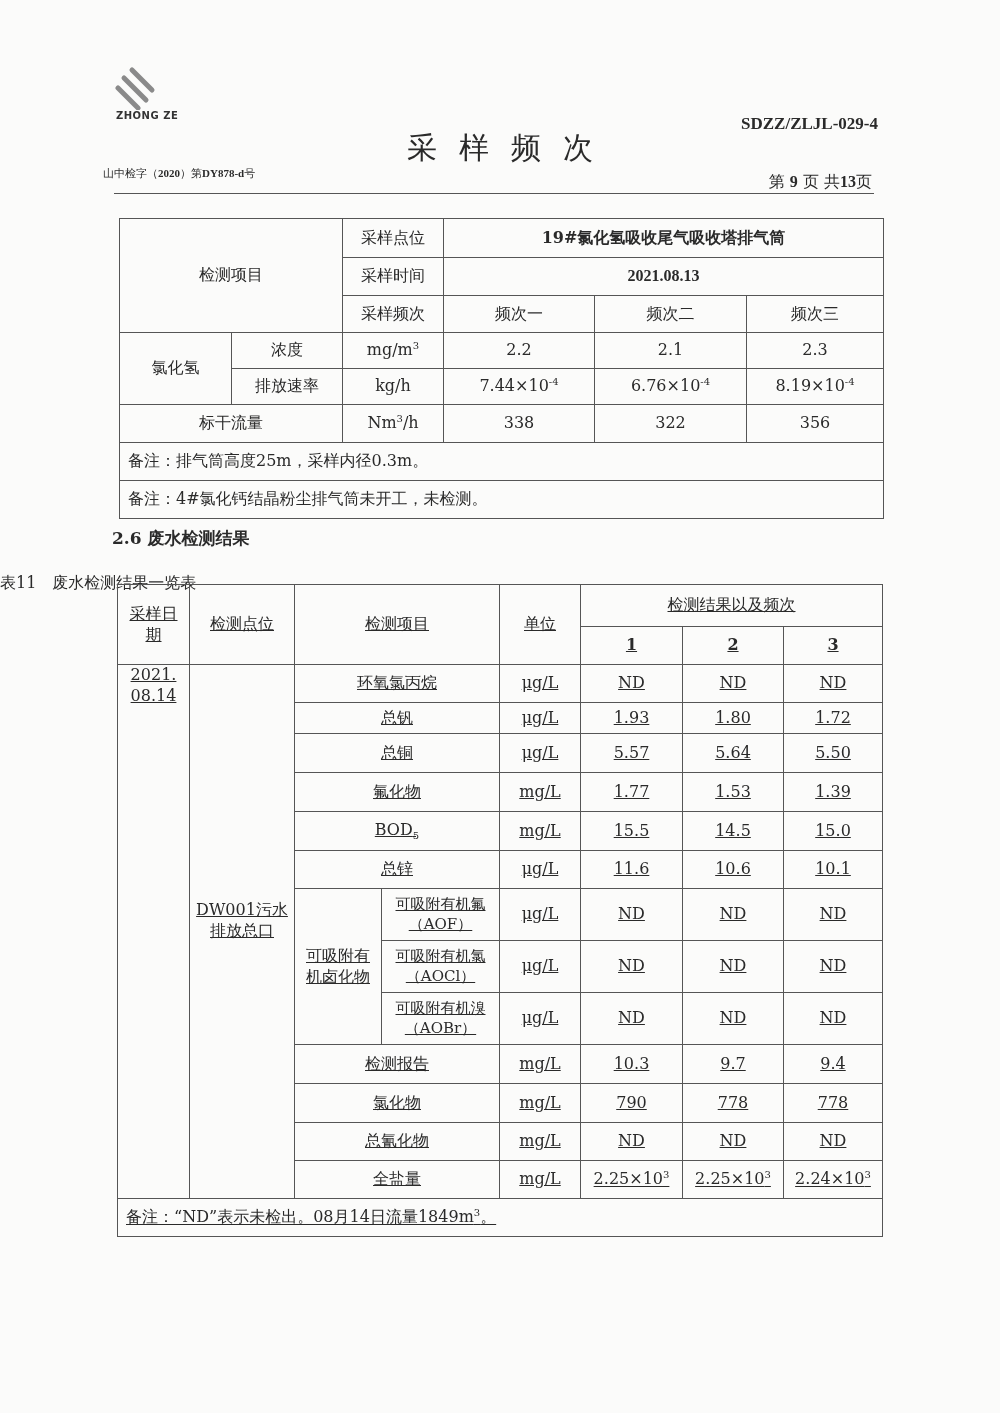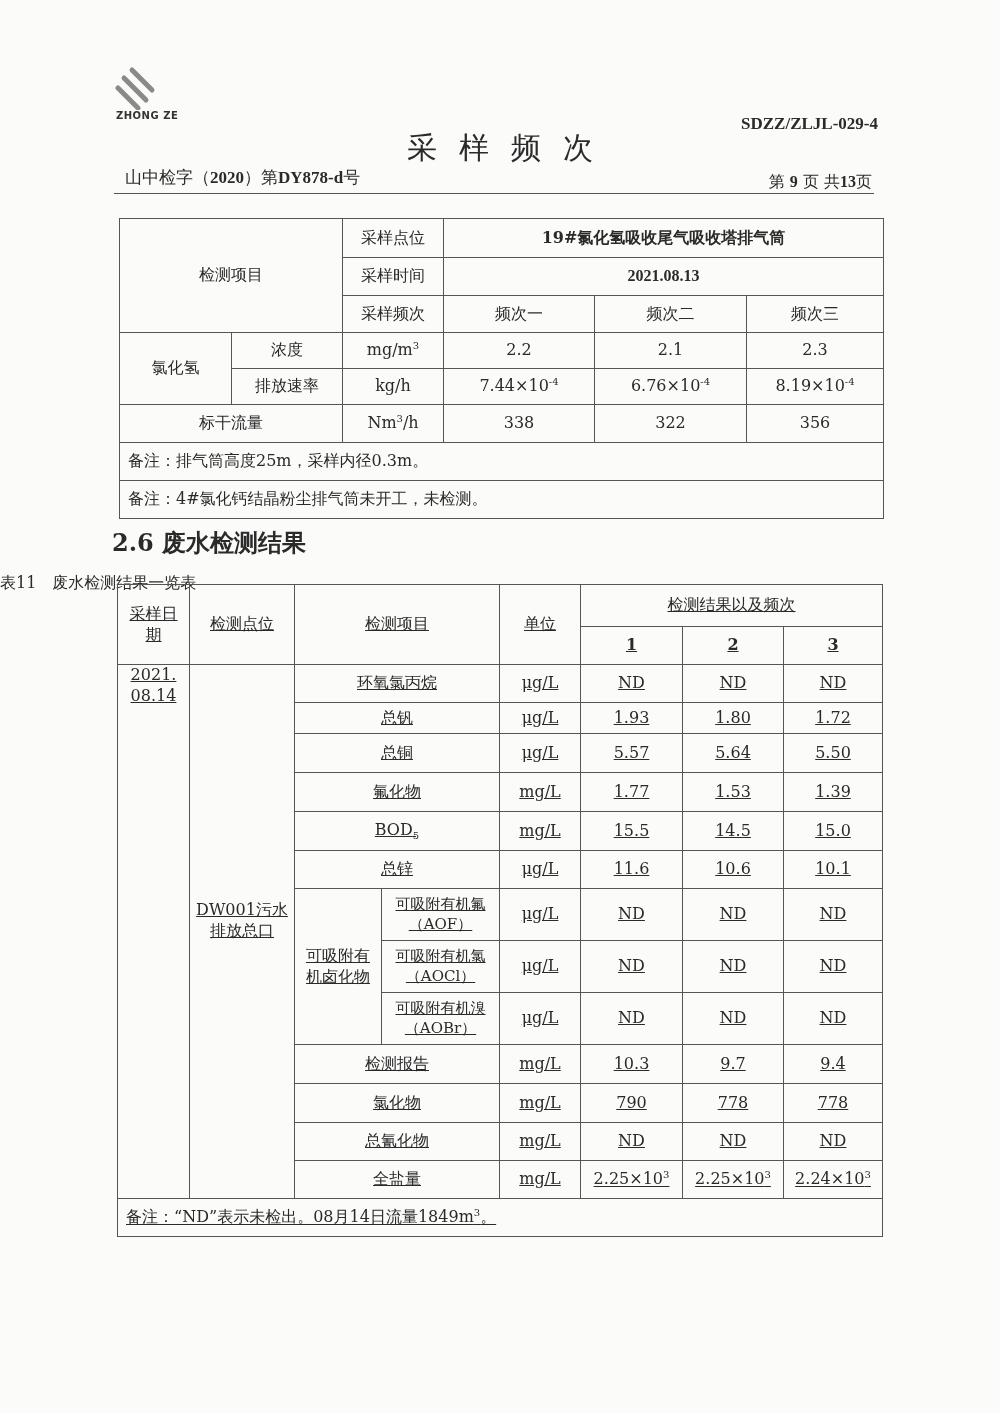--- a/index.html
+++ b/index.html
@@ -6,30 +6,30 @@
   body {
     width: 1000px; height: 1413px; background: #fbfbfa; position: relative;
     font-family: "DejaVu Serif", "Liberation Serif", serif; color: #2a2a2a;
     overflow: hidden;
   }
   .abs { position: absolute; }
   .logo { left: 108px; top: 66px; width: 80px; height: 60px; }
   .logo-text { position: absolute; left: 8px; top: 44px; font-family: "DejaVu Sans", sans-serif; font-weight: bold; font-size: 10px; color: #333; letter-spacing: 0.5px; }
   .doc-code { right: 122px; top: 114px; font-family: "Liberation Serif", serif; font-weight: bold; font-size: 17px; }
   .title { left: 0; width: 1000px; top: 128px; text-align: center; font-size: 30px; letter-spacing: 22px; text-indent: 22px; }
-  .ref { left: 125px; top: 166px; font-size: 17px; }
+  .ref { left: 103px; top: 166px; font-size: 11px; }
   .ref b, .page b { font-family: "Liberation Serif", serif; }
   .page { right: 128px; top: 172px; font-size: 16px; }
   .rule { left: 114px; top: 193px; width: 760px; height: 0; border-top: 1.5px solid #555; }
   table { border-collapse: collapse; position: absolute; table-layout: fixed; }
   td { border: 1.3px solid #555; text-align: center; vertical-align: middle; font-size: 16px; padding: 0; line-height: 1.3; }
   td.left { text-align: left; padding-left: 8px; }
   sup, sub { font-size: 10px; }
   .t1 { left: 119px; top: 218px; width: 764px; }
-  .sec { left: 112px; top: 527px; font-size: 24px; font-weight: bold; }
+  .sec { left: 112px; top: 527px; font-size: 17px; font-weight: bold; }
   .cap { left: 0; width: 1000px; top: 573px; font-size: 16px; }
   .t2 { left: 117px; top: 584px; width: 765px; text-decoration: underline; }
   .small { font-size: 15px; }
 </style>
 </head>
 <body>
 
 <div class="abs logo">
   <svg width="60" height="44" viewBox="0 0 60 44">
     <g stroke="#8a8a8a" stroke-width="5" stroke-linecap="round">

